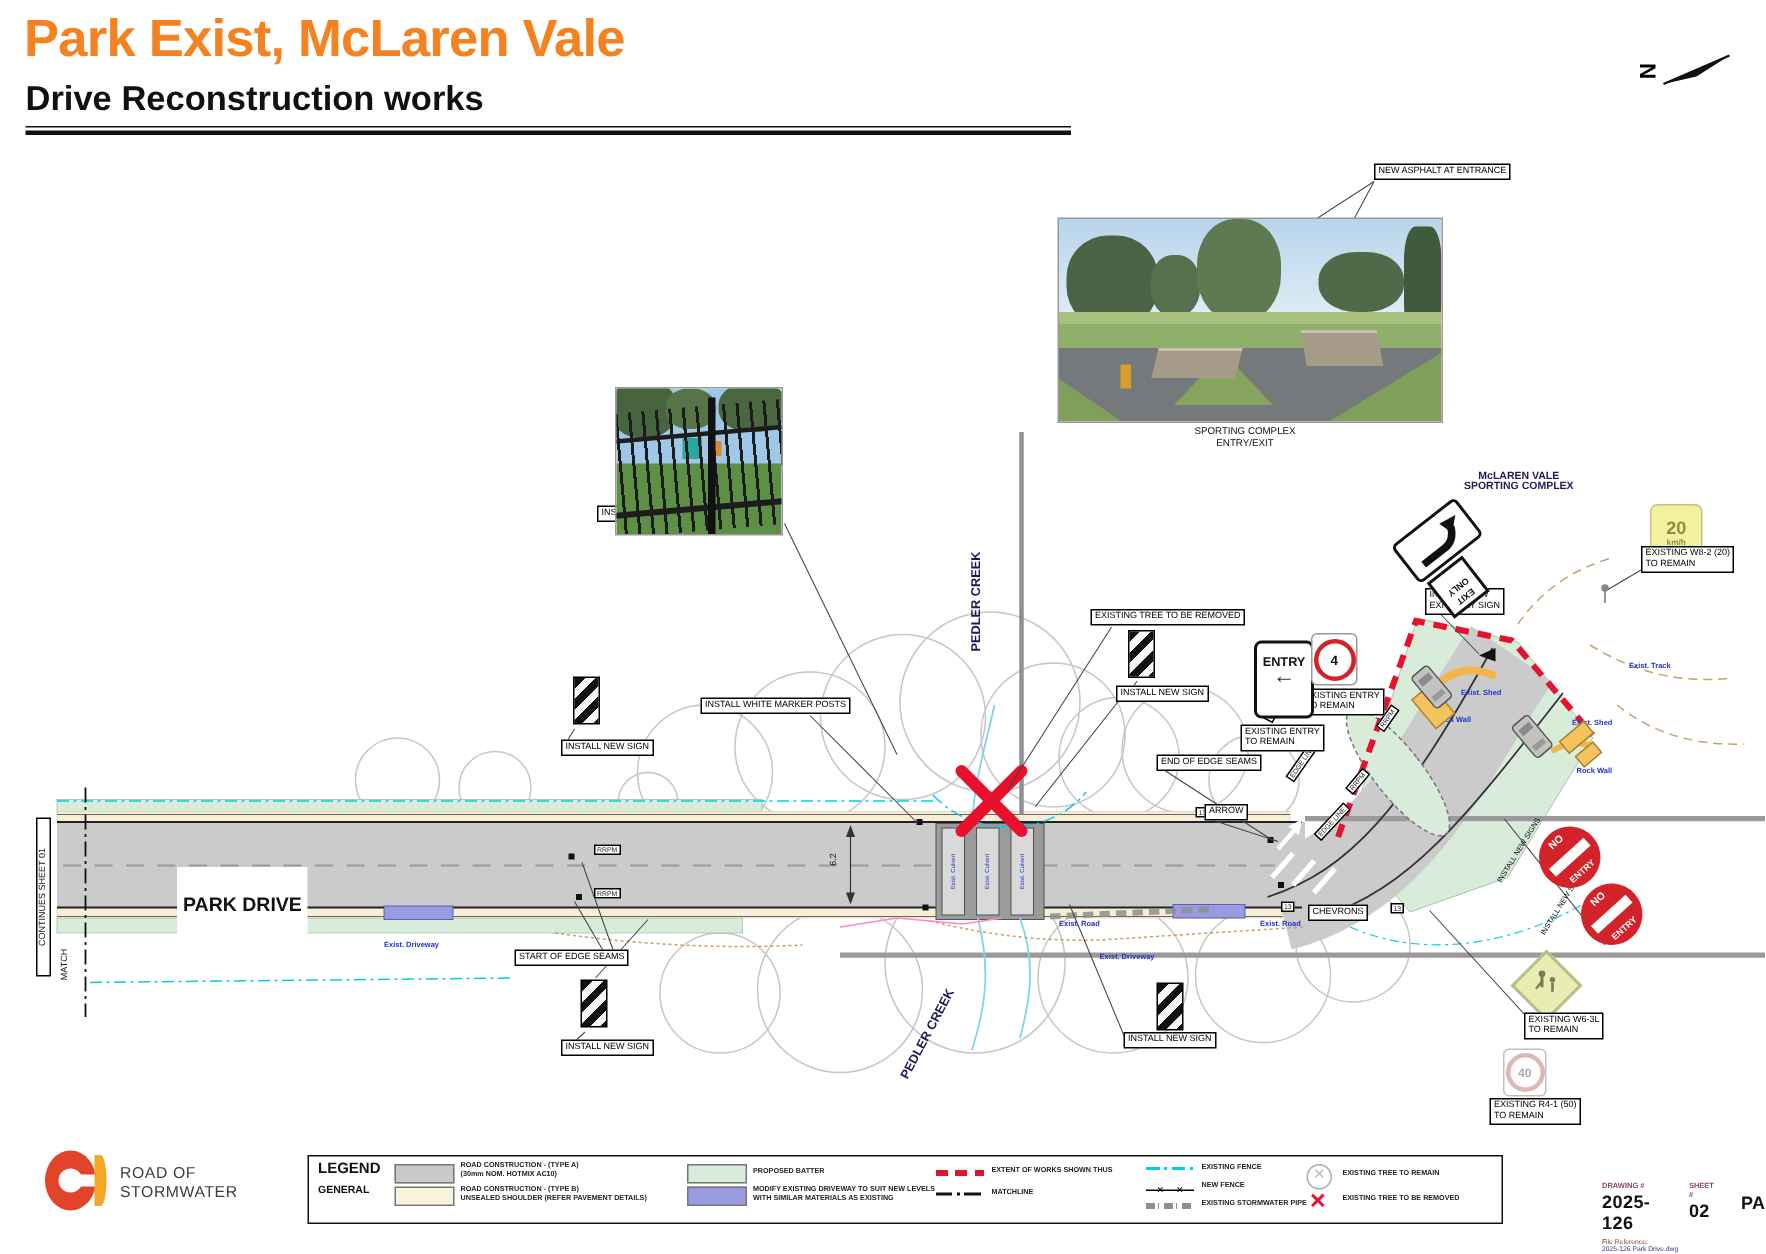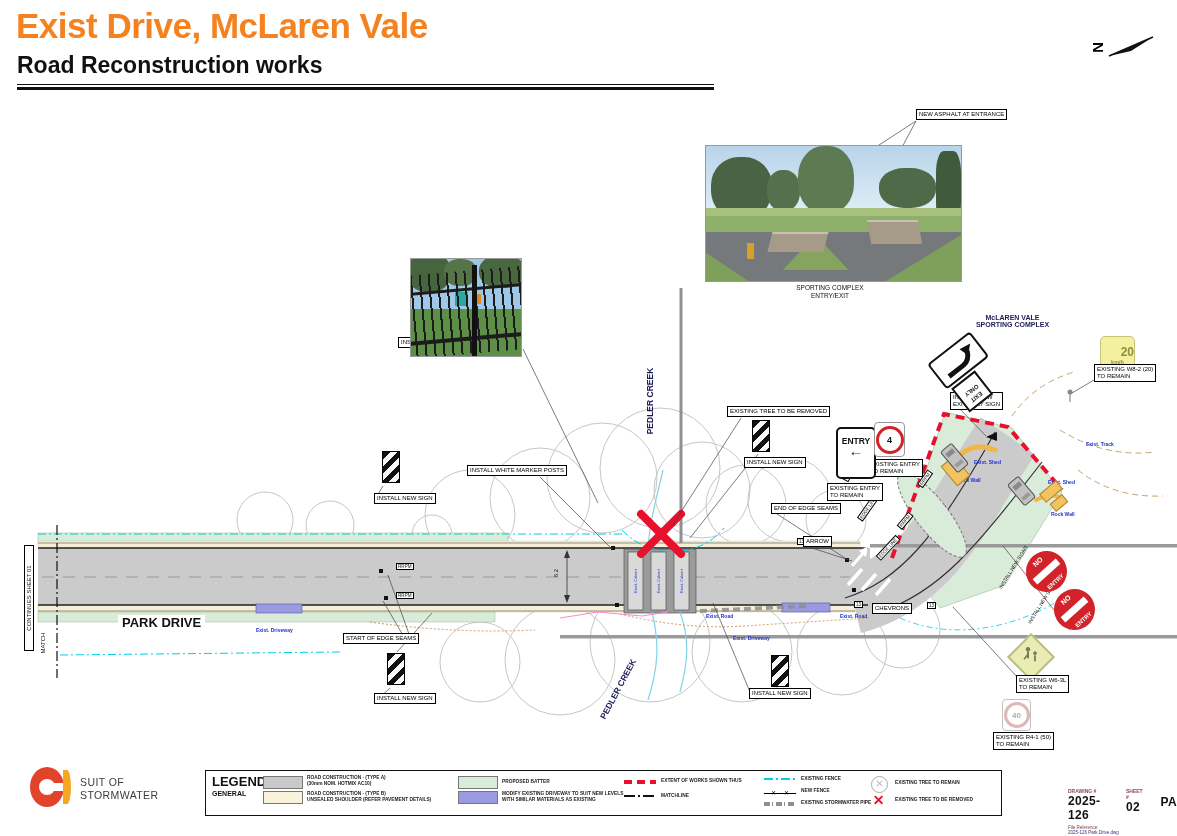--- a/index.html
+++ b/index.html
@@ -45,21 +45,21 @@
       font-size:6px;font-weight:bold;text-align:center;transform:rotate(180deg);line-height:1.4;padding-top:2px;}
   .car{position:absolute;width:13px;height:26px;background:#c2c2c2;border:1px solid #555;border-radius:3px;z-index:27;}
   .car:before{content:"";position:absolute;left:2px;right:2px;top:4px;height:5px;background:#8a8a8a;}
   .car:after{content:"";position:absolute;left:2px;right:2px;bottom:4px;height:4px;background:#9a9a9a;}
   .shed{position:absolute;background:#f2c35e;border:1px solid #a98634;z-index:26;}
   
   .photo{position:absolute;z-index:20;overflow:hidden;border:1px solid #999;}
   .photo .abs{position:absolute;}
   
   #legend{left:205px;top:770px;width:795px;height:44px;border:1.5px solid #111;background:#fff;z-index:40;}
-  #legend .ttl{position:absolute;left:6px;top:3px;font-size:13px;font-weight:bold;}
+  #legend .ttl{position:absolute;left:6px;top:3px;font-size:10px;font-weight:bold;}
   #legend .sub{position:absolute;left:6px;top:19px;font-size:7px;font-weight:bold;}
   .lg-sw{position:absolute;width:38px;height:11px;border:1px solid #777;}
   .lg-tx{position:absolute;font-size:4.8px;line-height:1.25;white-space:pre-line;color:#222;font-weight:bold;}
   .lg-line{position:absolute;width:32px;}
   .st-red-dash{height:4px;background:repeating-linear-gradient(90deg,#e8112d 0 8px,transparent 8px 13px);}
   .st-dash-dot{height:2px;background:repeating-linear-gradient(90deg,#111 0 11px,transparent 11px 14px,#111 14px 16px,transparent 16px 19px);}
   .st-cyan{height:2px;background:repeating-linear-gradient(90deg,#00cfe4 0 9px,transparent 9px 12px,#00cfe4 12px 14px,transparent 14px 17px);}
   .st-newfence{height:7px;background:linear-gradient(#000,#000) center/100% 1px no-repeat;position:relative;}
   .st-newfence i{position:absolute;top:-1px;font-size:6px;font-style:normal;color:#000;}
   .st-pipe{height:4px;background:repeating-linear-gradient(90deg,#8f8f8f 0 6px,#fff 6px 8px,#8f8f8f 8px 9px,transparent 9px 12px);}
@@ -79,22 +79,22 @@
   .dwg-val{color:#111;font-size:12px;font-weight:bold;letter-spacing:.3px;}
   .fileref{color:#804040;font-size:4.5px;margin-top:3px;}
   .filerefv{color:#333380;font-size:4.5px;}
   svg text{font-family:"Liberation Sans",sans-serif;}
 </style>
 </head>
 <body>
 
 <div id="page">
 
-  <div class="abs" id="title" style="color:#f58220;">Exist Drive, McLaren Vale</div>
-  <div class="abs" id="subtitle">Road Reconstruction works</div>
+  <div class="abs" id="title" style="color:#f58220;">Park Exist, McLaren Vale</div>
+  <div class="abs" id="subtitle">Drive Reconstruction works</div>
   <div class="abs" id="rule1"></div>
   <div class="abs" id="rule2"></div>
 
   <div class="abs" style="left:1085px;top:26px;width:72px;height:42px;z-index:35;">
     <svg width="72" height="42">
       <text x="10" y="26" font-size="15" font-weight="bold" transform="rotate(90 14 20)">N</text>
       <polygon points="24,30 68,11 46,25" fill="#111"></polygon>
       <line x1="24" y1="30" x2="68" y2="11" stroke="#111" stroke-width="1.5"></line>
     </svg>
   </div>
@@ -266,39 +266,39 @@
     <div class="abs" style="left:40%;top:34%;width:12%;height:14%;background:#2aa7a0;"></div>
     <div class="abs" style="left:56%;top:36%;width:8%;height:10%;background:#d88a2a;"></div>
     <div class="abs" style="left:0;bottom:0;width:100%;height:48%;background:#5d8f46;"></div>
     <div class="abs" style="left:-6%;top:12%;width:112%;height:86%;transform:rotate(-5deg);
          background:repeating-linear-gradient(90deg,#1c1c1c 0 2px,transparent 2px 9px);"></div>
     <div class="abs" style="left:-6%;top:30%;width:112%;height:3px;background:#1c1c1c;transform:rotate(-5deg);"></div>
     <div class="abs" style="left:-6%;top:80%;width:112%;height:4px;background:#1c1c1c;transform:rotate(-5deg);"></div>
     <div class="abs" style="left:55%;top:6%;width:5px;height:94%;background:#111;"></div>
   </div>
 
-  <div class="abs" style="left:118px;top:578px;background:#fff;padding:0 4px;font-size:13px;font-weight:bold;z-index:24;margin-top:37px;">PARK DRIVE</div>
+  <div class="abs" style="left:118px;top:578px;background:#fff;padding:17px 4px;font-size:13px;font-weight:bold;z-index:24;">PARK DRIVE</div>
   <div class="abs" style="left:-24px;top:593px;width:104px;text-align:center;font-size:6px;border:1px solid #000;background:#fff;
               transform:rotate(-90deg);z-index:24;padding:1px 0;">CONTINUES SHEET 01</div>
   <div class="abs" style="left:33px;top:640px;font-size:6px;transform:rotate(-90deg);z-index:24;">MATCH</div>
   <div class="abs navy" style="left:608px;top:396px;width:84px;text-align:center;font-size:8.5px;font-weight:bold;transform:rotate(-90deg);z-index:24;">PEDLER CREEK</div>
   <div class="abs navy" style="left:572px;top:684px;width:92px;text-align:center;font-size:8.5px;font-weight:bold;transform:rotate(-62deg);z-index:24;">PEDLER CREEK</div>
   <div class="abs navy" style="left:955px;top:314px;width:115px;text-align:center;font-size:7px;font-weight:bold;white-space:pre-line;z-index:24;">McLAREN VALE
 SPORTING COMPLEX</div>
   <div class="abs" style="left:552px;top:570px;font-size:6px;transform:rotate(-90deg);z-index:24;">6.2</div>
 
   <div class="abs sign-entry">
     <div class="t">ENTRY</div>
       <div class="a">←</div>
   </div>
   <div class="sq-sign" style="left:874px;top:422px;width:29px;height:33px;">
     <div class="ring" style="width:22px;height:22px;font-size:9px;">4</div>
   </div>
   <div class="abs sign20">
-    <div style="font-size:12px;margin-top:8px;text-align:right;">20</div>
+    <div style="font-size:12px;margin-top:8px;">20</div>
     <div style="font-size:5.5px;">km/h</div>
   </div>
   <div class="sq-sign" style="left:1002px;top:699px;width:27px;height:30px;opacity:.6;">
     <div class="ring" style="width:20px;height:20px;font-size:8px;border-color:#cc8888;color:#777;">40</div>
   </div>
   <div class="noentry" style="left:1026px;top:551px;transform:rotate(-42deg);">
     <div class="bar"></div>
       <div class="no">NO</div>
       <div class="en">ENTRY</div>
   </div>
@@ -360,21 +360,21 @@
       </div>
   </div>
 
   <div class="abs" id="logo">
     <div class="logo-c"></div>
       <div class="logo-hole"></div>
       <div class="logo-notch"></div>
       <div class="logo-leaf"></div>
   </div>
   <div class="abs" id="org">
-    <div>SUIT OF</div>
+    <div>ROAD OF</div>
       <div>STORMWATER</div>
   </div>
   <div class="abs" id="dwgblock">
     <div style="display:flex;gap:18px;">
       <div><span class="dwg-lab">DRAWING #</span><br>
            <span class="dwg-val">2025-126</span></div>
       <div><span class="dwg-lab">SHEET #</span><br>
            <span class="dwg-val">02</span></div>
       <div style="padding-top:7px;"><span class="dwg-val">PA</span></div>
     </div>

